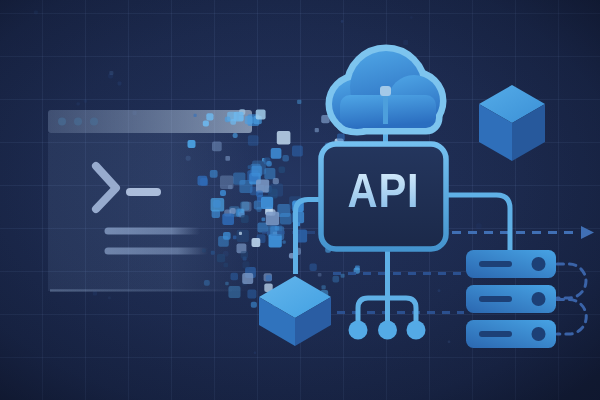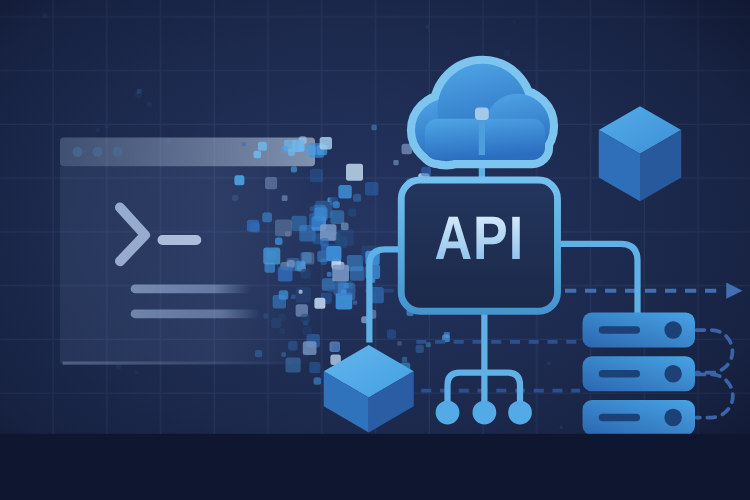--- a/index.html
+++ b/index.html
@@ -1,17 +1,17 @@
 <!DOCTYPE html>
 <html><head>
 <meta charset="utf-8">
 <style>
   html,body{margin:0;padding:0;background:#0e1630;}
   .stage{
-    position:relative;width:600px;height:347px;overflow:hidden;
+    position:relative;width:600px;height:400px;overflow:hidden;
     font-family:"Liberation Sans", sans-serif;
   }
   svg{display:block;}
   text{font-family:"Liberation Sans", sans-serif;}
 </style>
 </head>
 <body>
 
 <div class="stage">
 <svg width="600" height="400" viewBox="0 0 600 400">

